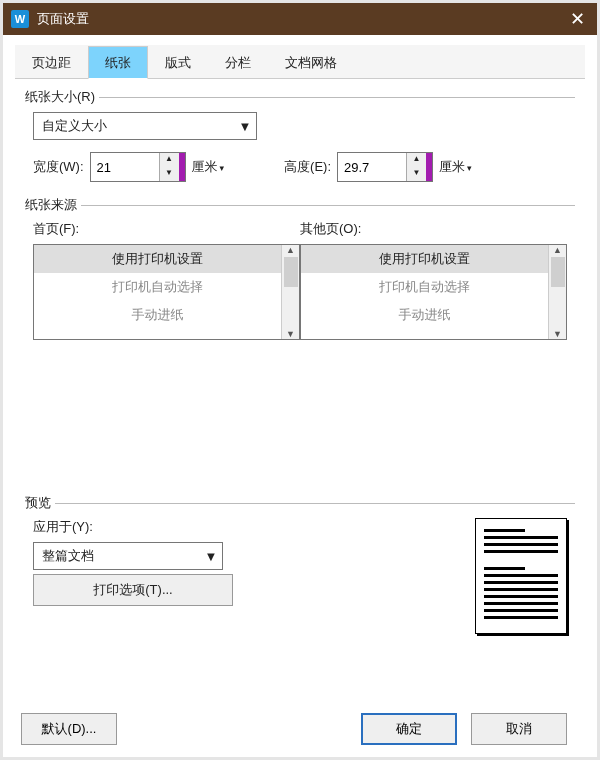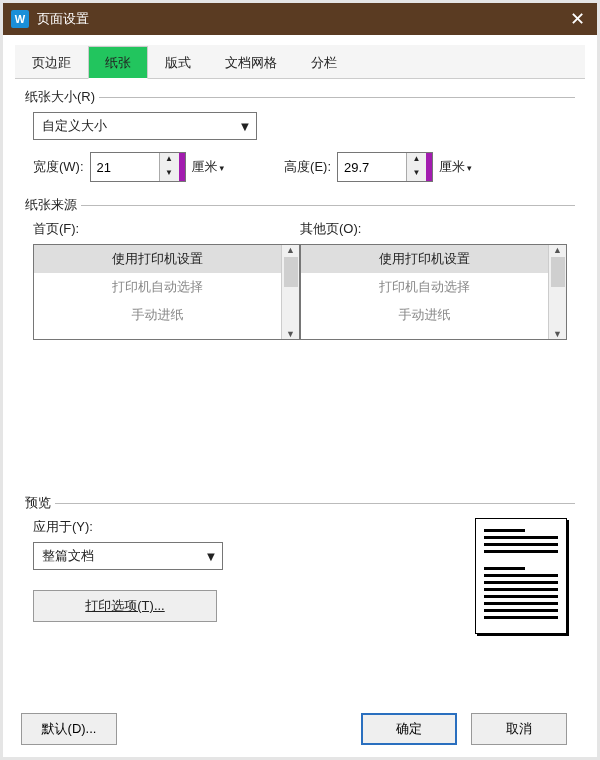--- a/index.html
+++ b/index.html
@@ -3,21 +3,21 @@
 <meta charset="utf-8">
 <style>
   * { box-sizing: border-box; font-family: "Microsoft YaHei", "SimSun", sans-serif; }
   body { margin: 0; background: #f0f0f0; }
   .frame { width: 600px; height: 760px; border: 3px solid #e5e5e5; background: #fff; position: relative; }
   .titlebar { height: 32px; background: #5a3b22; display: flex; align-items: center; color: #fff; font-size: 13px; padding: 0 8px; }
   .titlebar .logo { width: 18px; height: 18px; background: #1a8fd8; border-radius: 2px; margin-right: 8px; display: flex; align-items: center; justify-content: center; font-size: 11px; font-weight: bold; color:#fff;}
   .titlebar .close { margin-left: auto; font-size: 18px; cursor: pointer; padding: 0 4px; }
   .tabs { display: flex; border-bottom: 1px solid #ccc; background: #f5f5f5; height: 34px; margin: 10px 12px 1px 12px; }
   .tab { padding: 7px 16px; font-size: 13px; color: #222; cursor: pointer; border: 1px solid transparent; border-bottom: none; position: relative; top: 1px; }
-  .tab.active { background: #22c55e; border-color: #ccc; border-bottom: 1px solid #fff; }
+  .tab.active { background: #7dd3fc; border-color: #ccc; border-bottom: 1px solid #fff; }
   .body { padding: 10px 22px 0 22px; font-size: 13px; color: #222; }
   .groupbox { border: none; position: relative; padding: 18px 8px 8px 8px; margin-bottom: 8px; }
   .groupbox .legend { position: absolute; top: -2px; left: 0; background: #fff; padding-right: 4px; z-index: 2; }
   .groupbox .line { position: absolute; top: 7px; left: 0; right: 0; height: 1px; background: #bbb; }
   .combo { display: inline-flex; align-items: center; border: 1px solid #767676; background: #fff; height: 28px; }
   .combo.size { width: 224px; }
   .combo .text { flex: 1; padding: 0 8px; }
   .combo .arrow { width: 22px; text-align: center; cursor: pointer; }
   .row { display: flex; align-items: center; margin-top: 12px; }
   .spin { display: inline-flex; border: 1px solid #767676; height: 30px; width: 96px; background: #a21caf; margin: 0 6px; }
@@ -33,21 +33,21 @@
   .listbox .item { padding: 5px 8px; font-size: 13px; color: #888; cursor: pointer; text-align: center; }
   .listbox .item.selected { background: #dedede; color: #222; }
   .listbox .sb { width: 18px; background: #f0f0f0; border-left: 1px solid #ccc; display: flex; flex-direction: column; align-items: center; justify-content: space-between; font-size: 9px; color: #555; }
   .listbox .sb .thumb { background: #cfcfcf; width: 14px; height: 30px; margin-top: 2px; }
   .preview-wrap { display: flex; align-items: flex-start; }
   .preview-left { flex: 1; }
   .preview-page { width: 92px; height: 116px; border: 1px solid #000; box-shadow: 2px 2px 0 #000; margin-left: 12px; padding: 10px 8px; display: flex; flex-direction: column; gap: 4px; }
   .preview-page div { height: 3px; background: #000; }
   .preview-page .short { width: 55%; }
   .btn { display: inline-flex; align-items: center; justify-content: center; border: 1px solid #999; background: #efefef; height: 32px; padding: 0 18px; font-size: 13px; cursor: pointer; }
-  .btn.print { width: 184px; margin-top: 20px; text-decoration: underline; }
+  .btn.print { width: 200px; margin-top: 4px; }
   .footer { position: absolute; bottom: 12px; left: 18px; right: 30px; display: flex; align-items: center; }
   .footer .spacer { flex: 1; }
   .footer .btn { width: 96px; }
   .footer .btn.ok { border: 2px solid #2a6fbf; margin-right: 14px; }
   .lbl { display: inline-block; }
 </style>
 </head>
 <body>
 
 <div class="frame">
@@ -55,22 +55,22 @@
   <div class="titlebar">
     <div class="logo">W</div>
     <span>页面设置</span>
     <span class="close">✕</span>
   </div>
 
   <div class="tabs">
     <div class="tab">页边距</div>
     <div class="tab active">纸张</div>
     <div class="tab">版式</div>
+    <div class="tab">分栏</div>
     <div class="tab">文档网格</div>
-    <div class="tab">分栏</div>
   </div>
 
   <div class="body">
 
     <div class="groupbox">
       <div class="line"></div>
       <span class="legend">纸张大小(R)</span>
 
       <div style="margin-top:4px;">
         <div class="combo size">

